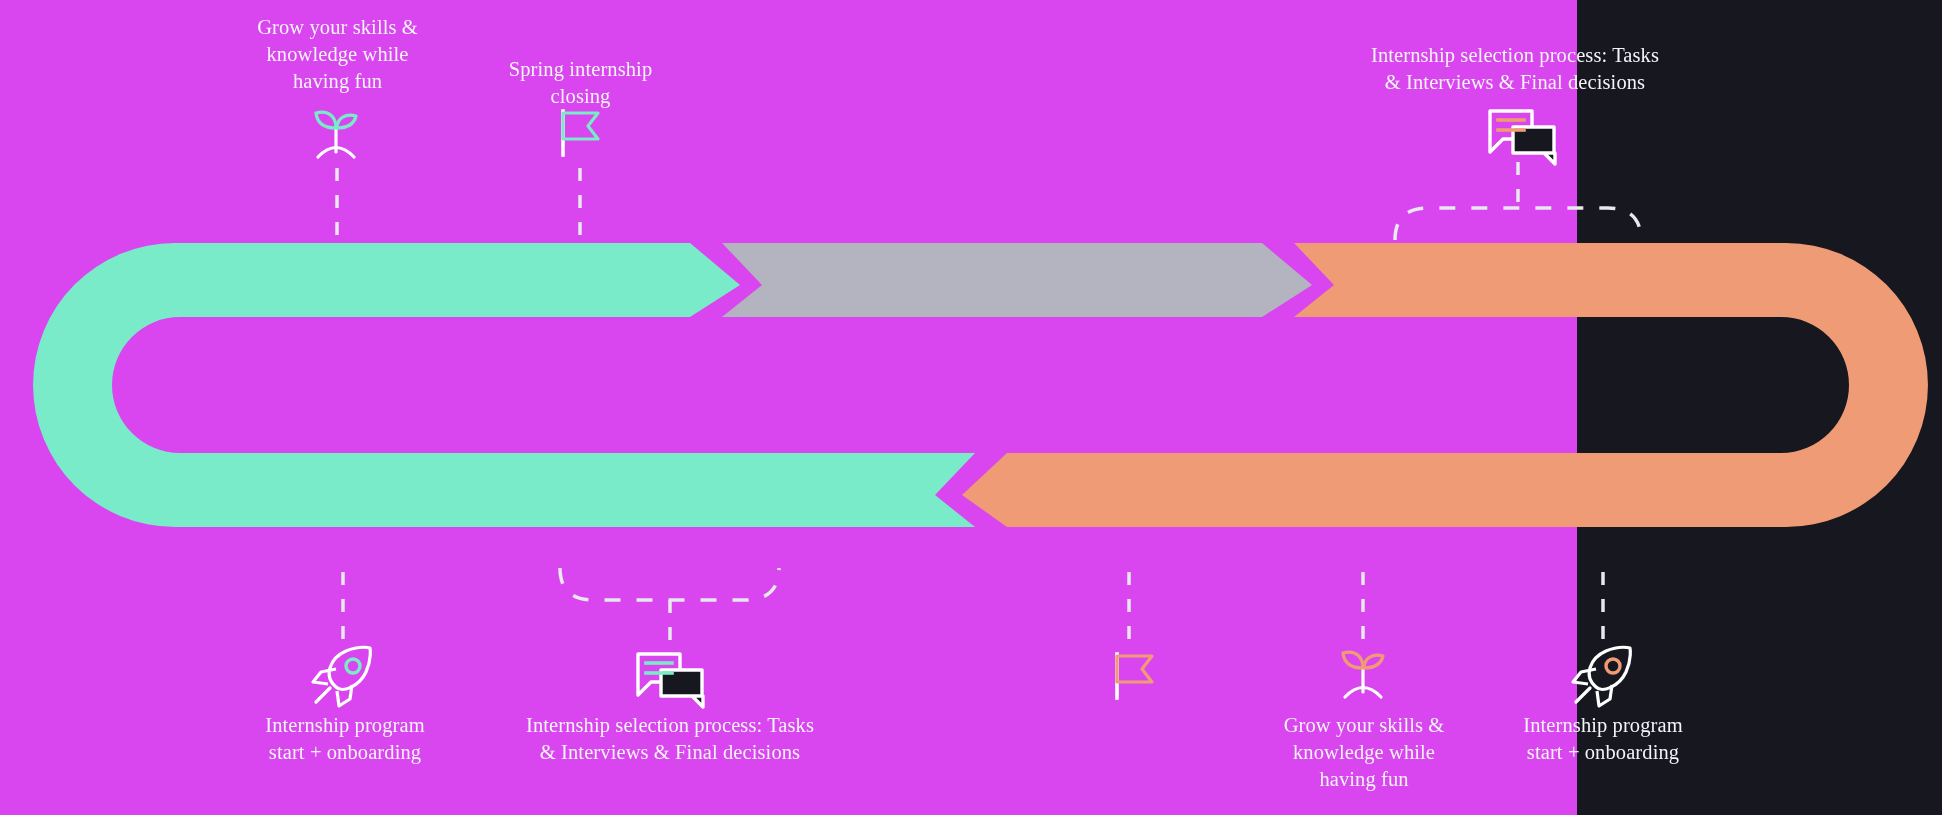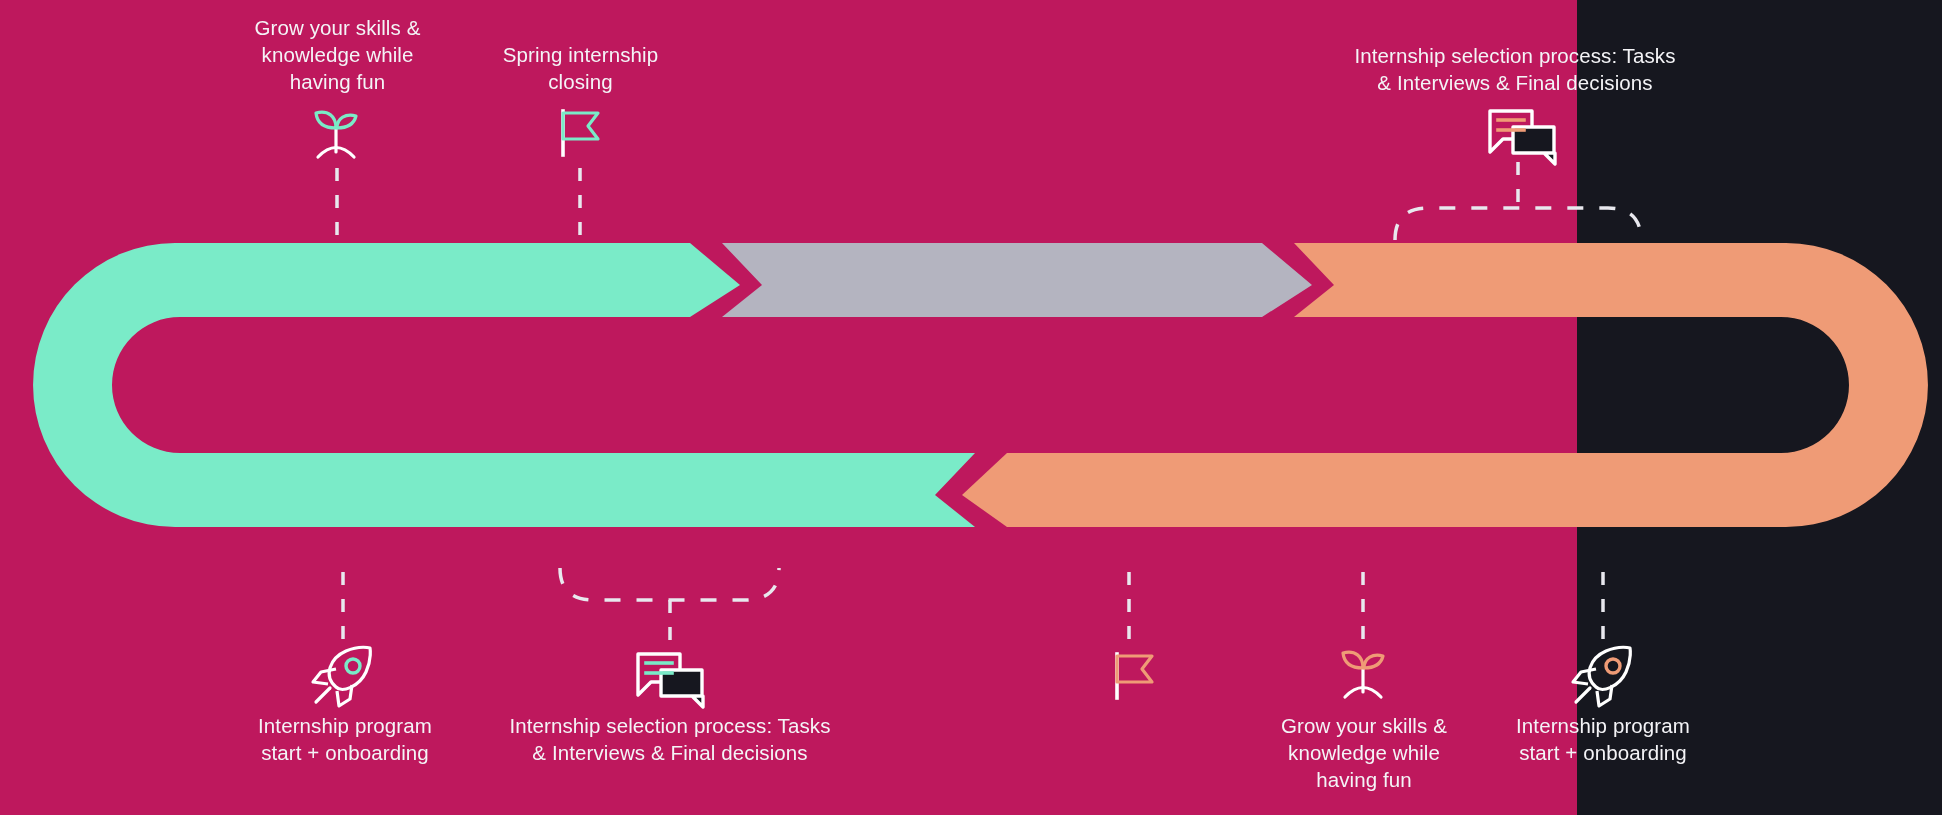--- a/index.html
+++ b/index.html
@@ -15,21 +15,22 @@
     font-family: "Liberation Sans", sans-serif;
     color: #f2f2f5;
     position: relative;
   }
 
   #stage {
     position: absolute;
     left: 0; top: 0;
     width: 1577px;
     height: 815px;
-    background: #be185d;
+    background: #d946ef;
+    font-family: Liberation Serif, serif;
   }
 
   
   #ribbon-layer {
     position: absolute;
     left: 0; top: 0;
     width: 1942px;
     height: 815px;
   }
 
@@ -111,21 +112,21 @@
 
     <line x1="1363" y1="572" x2="1363" y2="640" stroke="#e8e8ee" stroke-width="3.5" stroke-dasharray="13 14"></line>
 
     <line x1="1603" y1="572" x2="1603" y2="640" stroke="#e8e8ee" stroke-width="3.5" stroke-dasharray="13 14"></line>
   </svg>
 
   <div class="label" style="left:190px; top:14px; width:295px;">Grow your skills &amp;
 knowledge while
 having fun</div>
 
-  <div class="label" style="left:448px; top:41px; width:265px;">Spring internship
+  <div class="label" style="left:448px; top:56px; width:265px;">Spring internship
 closing</div>
 
   <div class="label" style="left:1300px; top:42px; width:430px;">Internship selection process: Tasks
 &amp; Interviews &amp; Final decisions</div>
 
   <div class="icon-box" style="left:303px; top:105px;">
     <svg viewBox="0 0 70 62">
       <path d="M33 47 L33 22" stroke="#ffffff" stroke-width="3.2" fill="none" stroke-linecap="round"></path>
       <path d="M15 52 Q33 33 51 52" stroke="#ffffff" stroke-width="3.2" fill="none" stroke-linecap="round"></path>
       <path d="M33 23 C20 23 14 17 13 8 C25 5 33 11 33 23 Z" fill="none" stroke="#7aebc8" stroke-width="3.2" stroke-linejoin="round"></path>

